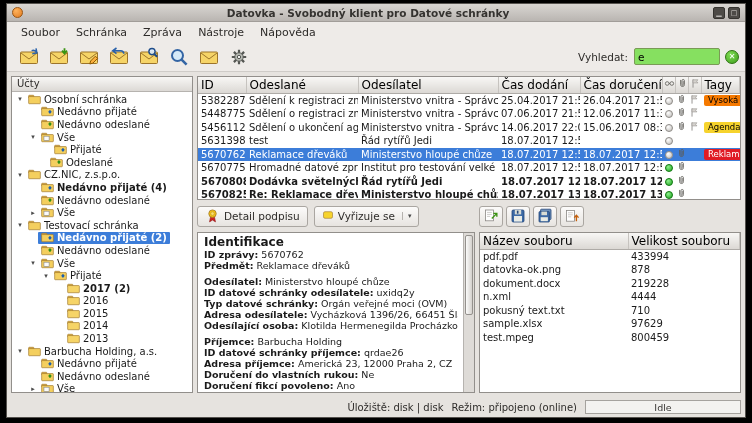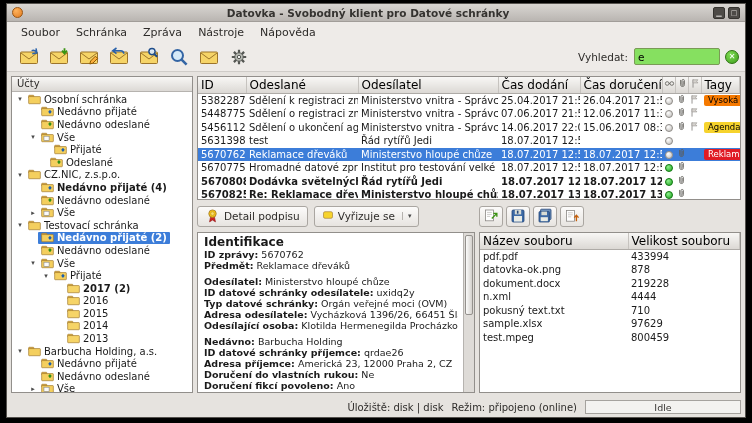--- a/index.html
+++ b/index.html
@@ -711,21 +711,21 @@
             <div id="detail-fields">
                 <div class="dfield"><b>ID zprávy:</b> 5670762</div>
                 <div class="dfield"><b>Předmět:</b> Reklamace dřeváků</div>
                 <div class="dspacer"></div>
                 <div class="dfield"><b>Odesílatel:</b> Ministerstvo hloupé chůze</div>
                 <div class="dfield"><b>ID datové schránky odesílatele:</b> uxidq2y</div>
                 <div class="dfield"><b>Typ datové schránky:</b> Orgán veřejné moci (OVM)</div>
                 <div class="dfield"><b>Adresa odesílatele:</b> Vycházková 1396/26, 66451 Šlapanice, CZ</div>
                 <div class="dfield"><b>Odesílající osoba:</b> Klotilda Hermenegilda Procházková, Oprávněná osoba</div>
                 <div class="dspacer"></div>
-                <div class="dfield"><b>Nedávno:</b> Barbucha Holding</div>
+                <div class="dfield"><b>Příjemce:</b> Barbucha Holding</div>
                 <div class="dfield"><b>ID datové schránky příjemce:</b> qrdae26</div>
                 <div class="dfield"><b>Adresa příjemce:</b> Americká 23, 12000 Praha 2, CZ</div>
                 <div class="dfield"><b>Doručení do vlastních rukou:</b> Ne</div>
                 <div class="dfield"><b>Doručení fikcí povoleno:</b> Ano</div>
               </div>
             <div class="vscroll">
                 <div class="vthumb"></div>
               </div>
           </div>
           <div class="attach-panel panel">

